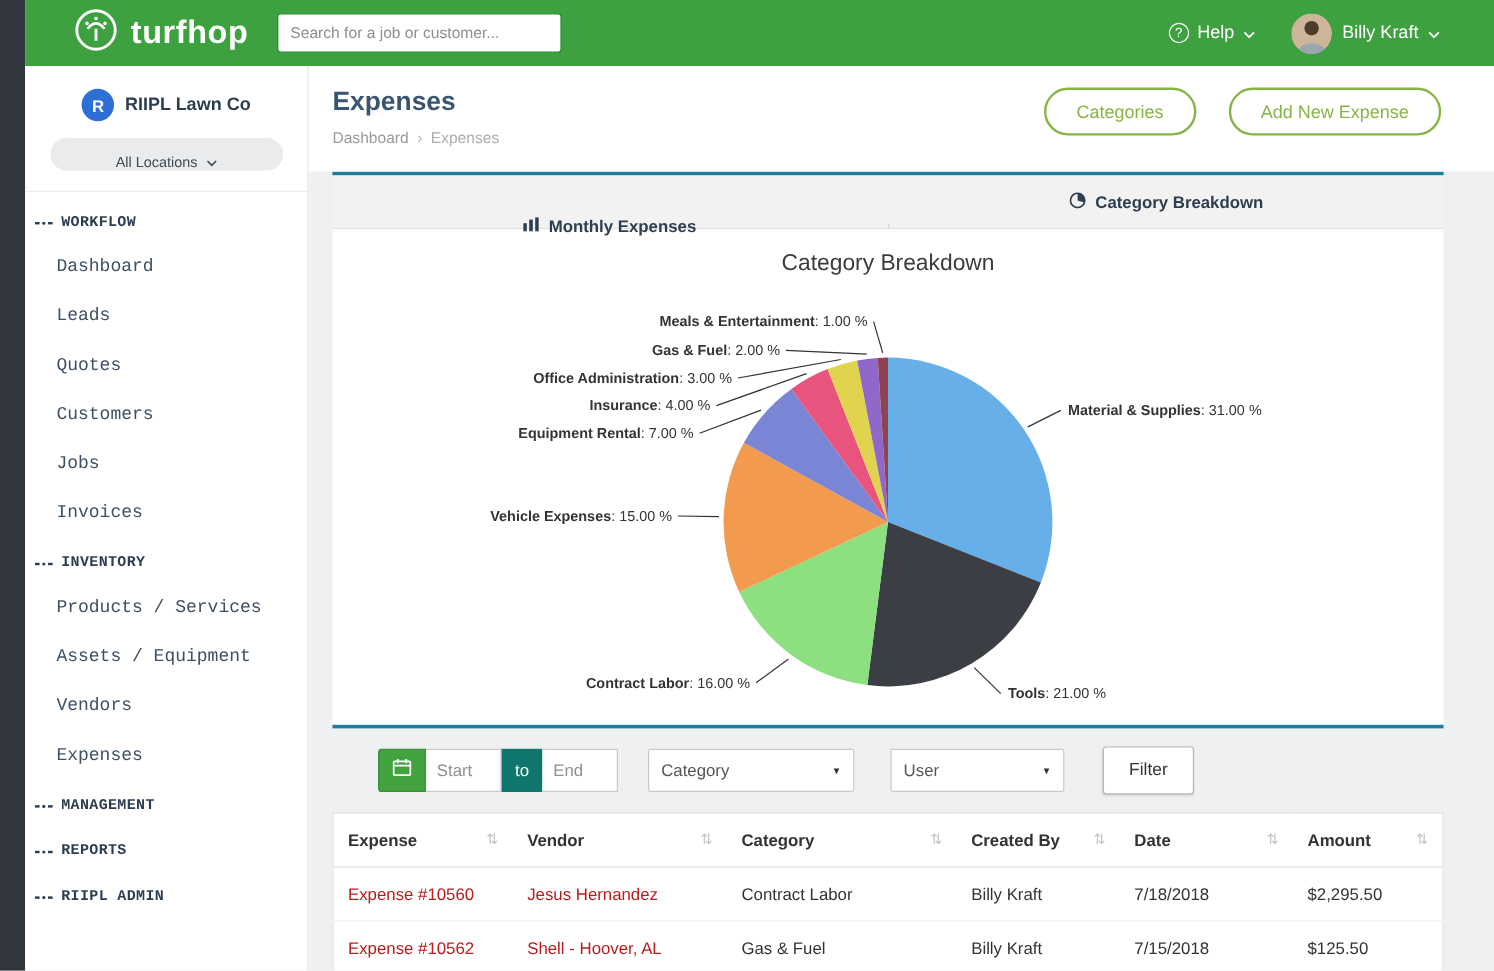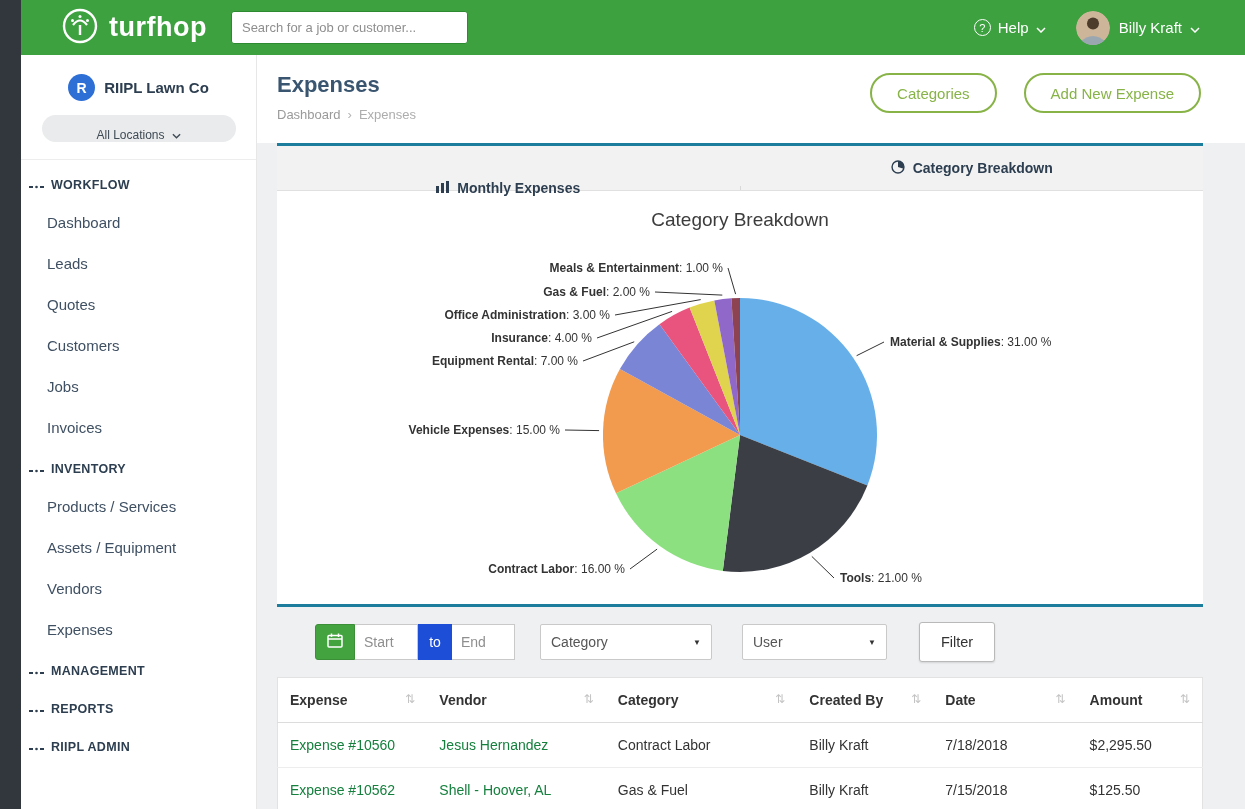--- a/index.html
+++ b/index.html
@@ -31,21 +31,21 @@
   .sidebar { position:absolute; left:21px; top:55px; width:236px; bottom:0; background:#fff;
              border-right:1px solid #e7e7e7; }
   .side-top { padding:19px 0 17px; border-bottom:1px solid #ededed; }
   .company-row { display:flex; align-items:center; justify-content:center; gap:9px; }
   .r-badge { width:27px; height:27px; border-radius:50%; background:#2e6fd6; color:#fff;
              font-size:14px; font-weight:bold; display:flex; align-items:center; justify-content:center; }
   .company-name { font-size:15px; font-weight:bold; color:#2c3e50; }
   .loc-pill { width:194px; height:27px; margin:14px auto 0; background:#e9ebec; border-radius:14px;
               display:flex; align-items:flex-end; justify-content:center; gap:7px;
               font-size:12px; color:#3f4a55; cursor:pointer; }
-  .nav { padding-top:4px; }
+  .nav { padding-top:4px;font-family:Liberation Mono, monospace; }
   .sec-label { display:flex; align-items:center; gap:7px; padding:14px 0 10px 8px;
                font-size:12.5px; font-weight:bold; color:#2c3e50; letter-spacing:.3px; }
   .nav-item { padding:11px 0 11px 26px; font-size:15px; color:#3f5063; cursor:pointer; line-height:19px; }
 
   
   .main { position:absolute; left:257px; top:55px; right:0; bottom:0; background:#eef0f1; overflow:hidden; }
   .main-top { height:88px; background:#fff; position:relative; padding:17px 44px 0 20px; }
   .page-title { font-size:22px; font-weight:bold; color:#3a5570; }
   .breadcrumb { margin-top:9px; font-size:13px; color:#9a9a9a; display:flex; gap:7px; align-items:center; }
   .crumb-sep { color:#b5b5b5; }
@@ -71,40 +71,40 @@
   .filter-row { display:flex; align-items:center; padding:15px 0 15px 13px; }
   .flt-search { width:185px; height:36px; border:1px solid #c9c9c9; border-radius:3px;
                 padding:0 10px; font-size:14px; color:#333; background:#fff; outline:none; }
   .flt-search::placeholder { color:#9a9a9a; }
   .date-group { display:flex; margin-left:25px; height:36px; }
   .cal-btn { width:40px; background:#43a33f; border:1px solid #3a8f37; border-radius:3px 0 0 3px;
              display:flex; align-items:center; justify-content:center; cursor:pointer; }
   .date-input { width:63px; height:36px; border:1px solid #c9c9c9; border-left:none;
                 padding:0 9px; font-size:14px; color:#333; outline:none; }
   .date-input::placeholder { color:#8f8f8f; }
-  .to-box { width:34px; background:#1d4ed8; color:#fff; font-size:14px;
+  .to-box { width:34px; background:#0f766e; color:#fff; font-size:14px;
             display:flex; align-items:center; justify-content:center; }
   .dropdown { height:36px; background:#fff; border:1px solid #c9c9c9; border-radius:2px;
               display:flex; align-items:center; justify-content:space-between;
               padding:0 10px; font-size:14px; color:#555; cursor:pointer; }
   .dd-cat { width:172px; margin-left:25px; }
   .dd-user { width:145px; margin-left:30px; }
   .dd-arrow { font-size:8px; color:#333; }
   .filter-btn { margin-left:32px; width:76px; height:40px; background:#fff; border:1px solid #b9b9b9;
                 border-radius:3px; font-size:14.5px; color:#333; font-family:inherit;
                 box-shadow:0 1px 2px rgba(0,0,0,.12); cursor:pointer; }
 
   
   table.expenses { width:100%; border-collapse:collapse; background:#fff; border:1px solid #e2e2e2; }
   table.expenses th { text-align:left; padding:14px 12px; font-size:14px; color:#333;
                       border-bottom:1px solid #dcdcdc; white-space:nowrap; cursor:pointer; }
   table.expenses td { padding:14px 12px; font-size:14px; color:#333; border-bottom:1px solid #ededed;
                       white-space:nowrap; }
   .sort-ic { float:right; color:#c3c3c3; font-size:12px; font-weight:normal; }
-  a.cell-link { color:#15803d; text-decoration:none; cursor:pointer; }
+  a.cell-link { color:#b91c1c; text-decoration:none; cursor:pointer; }
 </style>
 </head>
 <body>
 
 <div class="app">
 
   <div class="edge"></div>
 
   <div class="topbar">
     <div class="brand">

